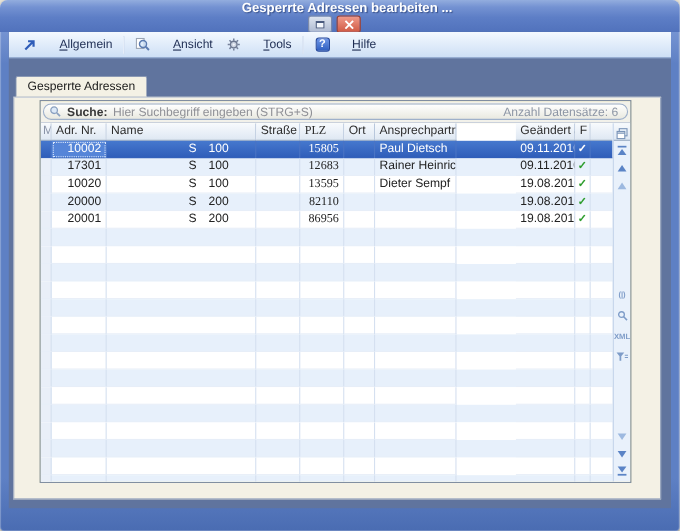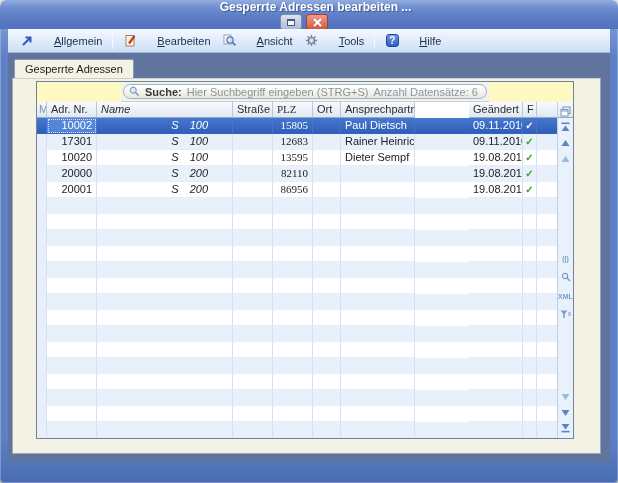--- a/index.html
+++ b/index.html
@@ -30,30 +30,30 @@
   .menubar{height:24px;background:linear-gradient(to bottom,var(--menubar-top),var(--menubar-bottom));
     border-bottom:1px solid #9eb6da;display:flex;align-items:center;padding:0 6px;flex:0 0 auto;}
   .menu-item{display:flex;align-items:center;gap:20px;padding:2px 6px;color:#1d2c52;white-space:nowrap;}
   .menu-item u{text-decoration:underline;}
   .menu-sep{width:1px;height:16px;background:#9db4d6;margin:0 4px;border-right:1px solid #f4f9ff;}
   .mi-icon{width:14px;height:13px;display:inline-flex;align-items:center;justify-content:center;}
   .help-badge{width:13px;height:13px;border-radius:3px;background:linear-gradient(to bottom,#6f97e8,#2f5fc0);
     color:#fff;font-weight:bold;font-size:10px;display:flex;align-items:center;justify-content:center;border:1px solid #24479c;}
 
   
-  .tabstrip{height:25px;flex:0 0 auto;display:flex;align-items:flex-end;padding-left:6px;}
+  .tabstrip{height:35px;flex:0 0 auto;display:flex;align-items:flex-end;padding-left:6px;}
   .tab{background:var(--panel-bg);border:1px solid #8b99b4;border-bottom:none;border-radius:2px 2px 0 0;
     padding:3px 10px 3px 10px;height:19px;color:#1a1a1a;white-space:nowrap;}
 
   
   .panel{flex:1;margin:0 9px 8px 4px;background:var(--panel-bg);border:1px solid #9aa7bf;border-top:1px solid #c9cfd8;
     padding:2px 26px 14px 23px;display:flex;flex-direction:column;overflow:hidden;}
 
   
-  .grid-box{flex:1;border:1px solid var(--grid-border);background:#fef9c3;display:flex;flex-direction:column;overflow:hidden;align-items:center;}
+  .grid-box{flex:1;border:1px solid var(--grid-border);background:#fef9c3;display:flex;flex-direction:column;overflow:hidden;}
   .find-panel{flex:0 0 auto;background:#f2f1ea;padding:2px;border-bottom:1px solid #c6cedb;}
   .find-inner{height:15px;border:1px solid #9eb0ca;border-radius:8px;background:linear-gradient(to bottom,#ffffff,#e9e9e0);
     display:flex;align-items:center;padding:0 8px 0 5px;gap:5px;}
   .find-label{font-weight:bold;color:#3a3a3a;}
   .find-placeholder{color:#8f9096;flex:1;white-space:nowrap;overflow:hidden;}
   .find-count{color:#8d96a5;white-space:nowrap;}
 
   .grid-area{flex:1;display:flex;overflow:hidden;background:#fff;}
   .grid-table{width:520px;flex:0 0 auto;display:flex;flex-direction:column;overflow:hidden;}
 
@@ -74,21 +74,21 @@
   .row.sel .cell.mcol{background:transparent;}
   .cell.namecell{display:flex;justify-content:flex-end;gap:11px;padding-right:24px;}
   .cell.fcell{text-align:center;padding:0;color:var(--check-green);font-weight:bold;font-size:10px;line-height:15px;}
   .row.sel .cell.fcell{color:#fff;}
   .cell.filler{flex:1;border-right:none;}
   .hcell.filler{flex:1;border-right:none;}
   .focus-cell{background:var(--focus-cell);outline:1px dotted #d9e6fb;outline-offset:-2px;}
 
   .col-m{width:10px;flex:0 0 10px;}
   .col-adr{width:50px;flex:0 0 50px;}
-  .col-name{width:136px;flex:0 0 136px;font-style:italic;}
+  .col-name{width:136px;flex:0 0 136px;}
   .col-strasse{width:40px;flex:0 0 40px;}
   .col-plz{width:40px;flex:0 0 40px;font-family:Liberation Serif, serif;}
   .col-ort{width:28px;flex:0 0 28px;}
   .col-ansprechpartner{width:74px;flex:0 0 74px;}
   .col-erfasst{width:54px;flex:0 0 54px;margin-top:23px;}
   .col-geaendert{width:54px;flex:0 0 54px;}
   .col-f{width:14px;flex:0 0 14px;}
 
   
   .grid-strip{flex:1;position:relative;background:#e9f1fb;border-left:1px solid #c0d0e8;min-width:16px;}
@@ -122,29 +122,20 @@
     <div class="menubar" id="menubar">
         <div class="menu-item">
           <span class="mi-icon">
             <svg width="13" height="12" viewBox="0 0 13 12">
               <path d="M2,10 L9,3 M4.5,2.5 h5 v5" stroke="#2e5cb8" stroke-width="2" fill="none"></path>
             </svg>
           </span>
           <span><u>A</u>llgemein</span>
         </div>
         <div class="menu-sep"></div>
-        <div class="menu-item">
-          <span class="mi-icon">
-            <svg width="13" height="13" viewBox="0 0 13 13">
-              <rect x="2" y="1.5" width="8" height="10.5" fill="#fdf8e4" stroke="#97835c"></rect>
-              <line x1="10.5" y1="2" x2="5" y2="9.5" stroke="#cc3318" stroke-width="2.2"></line>
-            </svg>
-          </span>
-          <span><u>B</u>earbeiten</span>
-        </div>
         <div class="menu-item">
           <span class="mi-icon">
             <svg width="14" height="13" viewBox="0 0 14 13">
               <rect x="1" y="1" width="7" height="9" fill="#ffffff" stroke="#9aa4b4"></rect>
               <circle cx="7" cy="6" r="3.2" fill="#cfe2f8" fill-opacity="0.7" stroke="#5a7ab0" stroke-width="1.3"></circle>
               <line x1="9.4" y1="8.4" x2="12.4" y2="11.4" stroke="#5a7ab0" stroke-width="1.8"></line>
             </svg>
           </span>
           <span><u>A</u>nsicht</span>
         </div>

